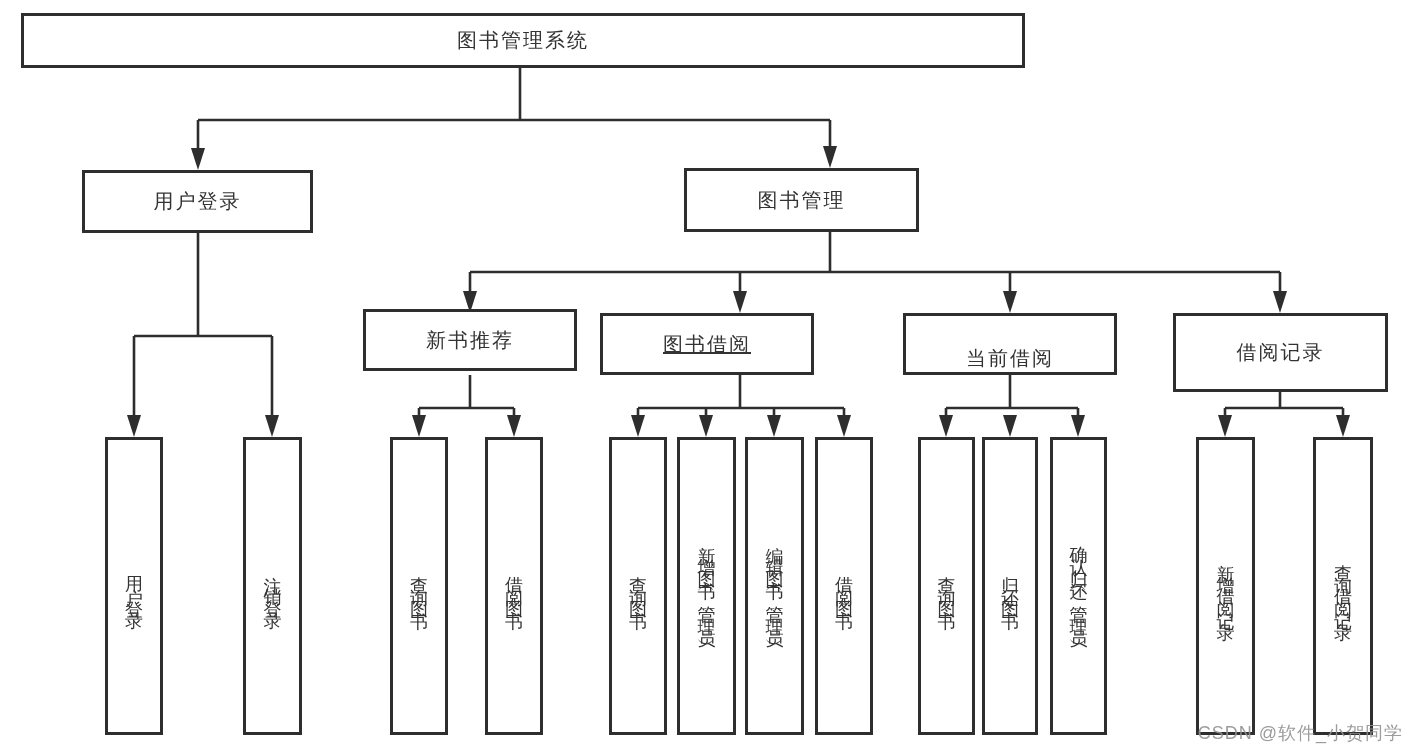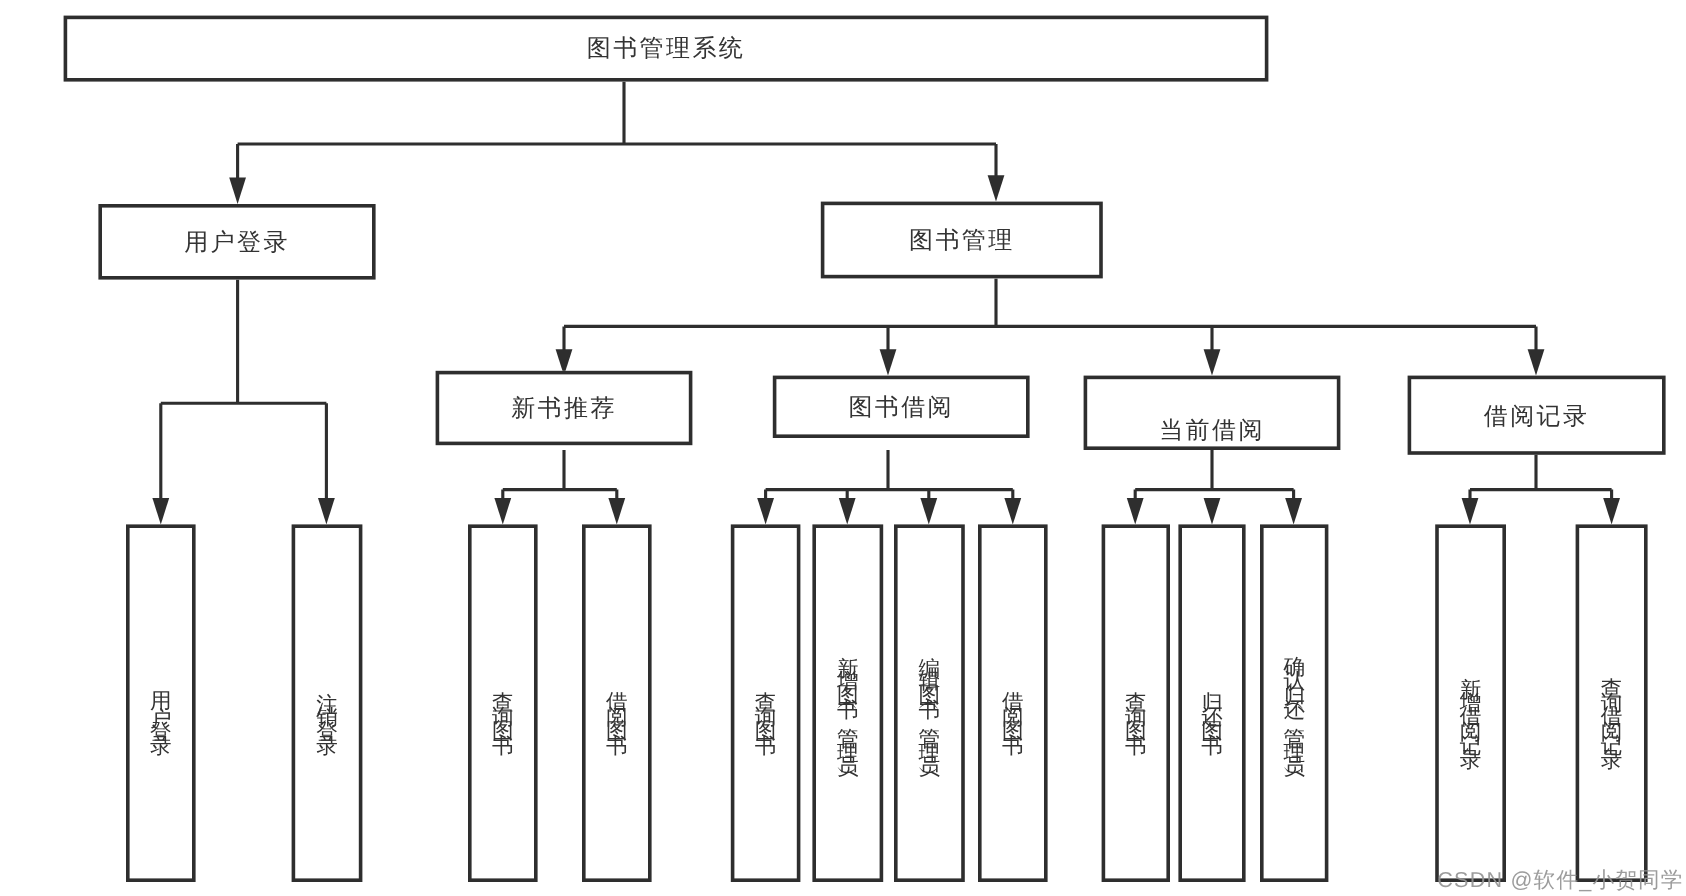--- a/index.html
+++ b/index.html
@@ -23,27 +23,27 @@
     font-size:20px;letter-spacing:2px;color:#333333;white-space:nowrap;
   }
   .vlabel{
     writing-mode:vertical-rl;
     font-size:18px;
     letter-spacing:12px;
     color:#333333;
     line-height:1;
   }
   
-  .b-root{left:21px;top:13px;width:1004px;height:55px;margin-left:32px;}
+  .b-root{left:21px;top:13px;width:1004px;height:55px;}
   .b-userlogin{left:82px;top:170px;width:231px;height:63px;}
   .b-bookmgmt{left:684px;top:168px;width:235px;height:64px;justify-content:center;}
   .b-newbooks{left:363px;top:309px;width:214px;height:62px;}
-  .b-bookborrow{left:644px;top:313px;width:214px;height:52px;}
+  .b-bookborrow{left:600px;top:313px;width:214px;height:62px;text-decoration:underline;}
   .b-currentborrow{left:903px;top:313px;width:214px;height:62px;align-items:flex-end;}
-  .b-borrowrecords{left:1173px;top:313px;width:215px;height:66px;}
+  .b-borrowrecords{left:1173px;top:313px;width:215px;height:79px;}
   
   .leaf{top:437px;height:298px;}
   .l-a1{left:105px;width:58px;}
   .l-a2{left:243px;width:59px;}
   .l-b1{left:390px;width:58px;}
   .l-b2{left:485px;width:58px;}
   .l-c1{left:609px;width:58px;}
   .l-c2{left:677px;width:59px;}
   .l-c3{left:745px;width:59px;}
   .l-c4{left:815px;width:58px;}

